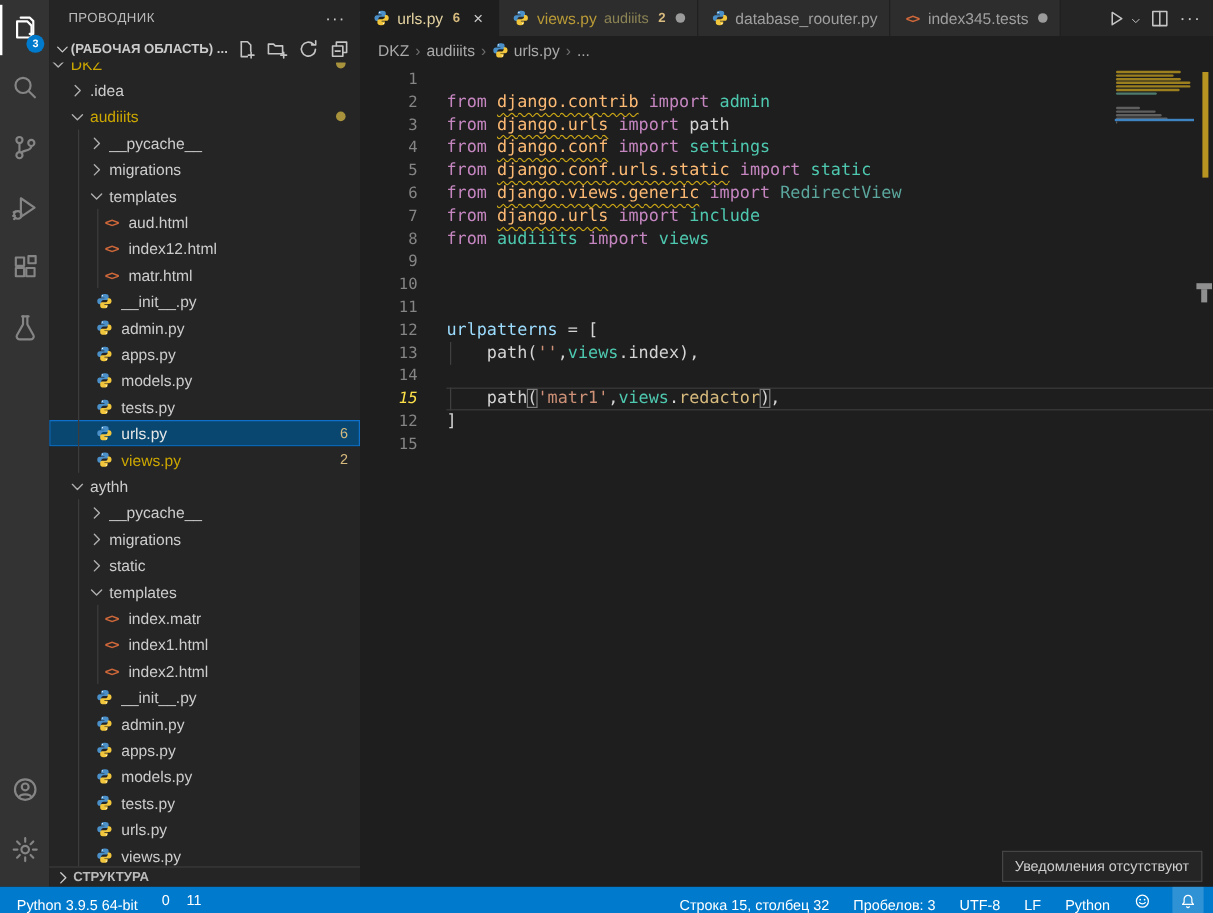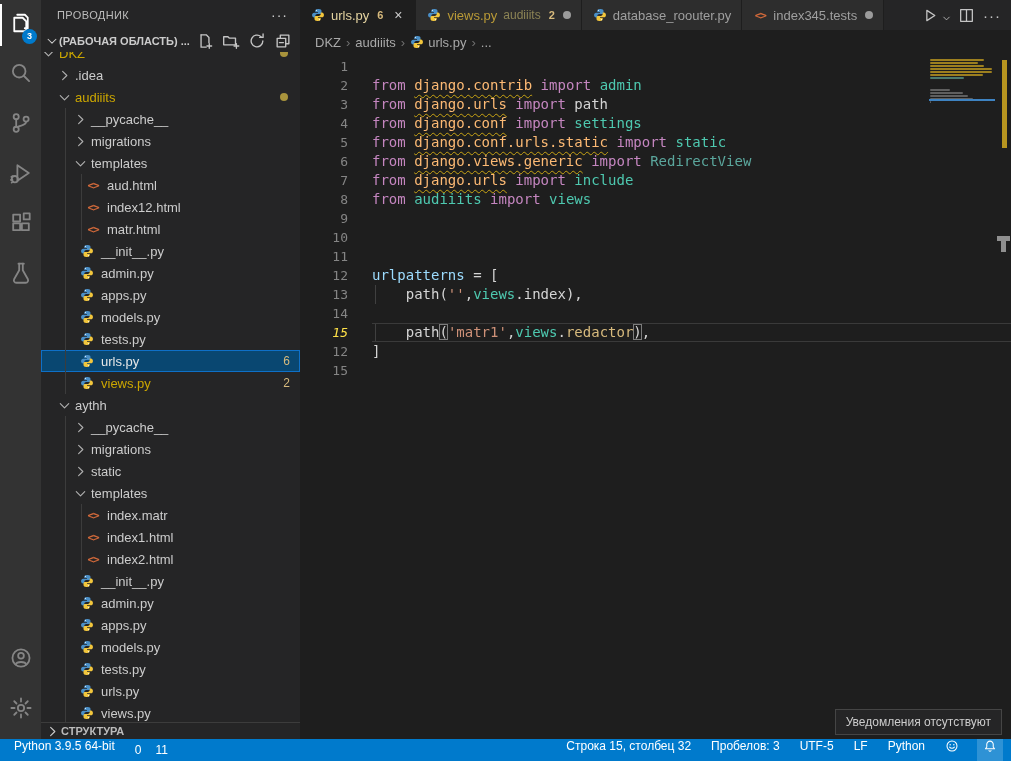--- a/index.html
+++ b/index.html
@@ -108,21 +108,21 @@
   .ruler-warn { position:absolute; top:6px; right:4px; width:5px; height:88px; background:#b79520; }
   .t-art { position:absolute; top:182px; right:1px; width:13px; }
   .t-art .h { width:13px; height:5px; background:#8f8f8f; }
   .t-art .v { width:5px; height:11px; background:#8f8f8f; margin:0 auto; }
 
   
   .statusbar { position:absolute; left:0; right:0; bottom:0; height:22px; background:#007acc; color:#ffffff;
                display:flex; align-items:center; justify-content:space-between; font-size:12px; }
   .sb-left { display:flex; align-items:center; gap:14px; padding-left:12px; }
   .sb-right { display:flex; align-items:center; gap:16px; padding-right:8px; }
-  .sb-item { display:flex; align-items:flex-start; gap:4px; cursor:pointer; height:22px; padding:0 2px; }
+  .sb-item { display:flex; align-items:flex-end; gap:4px; cursor:pointer; height:22px; padding:0 2px; }
   .sb-item svg { width:14px; height:14px; }
   .sb-item.hl { background:rgba(255,255,255,0.18); padding:0 6px; }
   .problems { display:flex; align-items:center; gap:10px; }
   .prob-pair { display:flex; align-items:center; gap:4px; }
 
   
   .tooltip { position:absolute; right:9px; bottom:26px; background:#252526; border:1px solid #454545;
              color:#cccccc; font-size:12px; padding:5px 10px; z-index:10; }
 </style>
 </head>
@@ -739,21 +739,21 @@
         </div>
       </div>
     <div class="sb-right" id="status-right">
         <div class="sb-item">
           <span>Строка 15, столбец 32</span>
         </div>
         <div class="sb-item">
           <span>Пробелов: 3</span>
         </div>
         <div class="sb-item">
-          <span>UTF-5</span>
+          <span>UTF-8</span>
         </div>
         <div class="sb-item">
           <span>LF</span>
         </div>
         <div class="sb-item">
           <span>Python</span>
         </div>
         <div class="sb-item">
           <span><svg viewBox="0 0 16 16" fill="none" stroke="currentColor" stroke-width="1.2" stroke-linecap="round" stroke-linejoin="round">
               <circle cx="8" cy="8" r="5.7"></circle>

